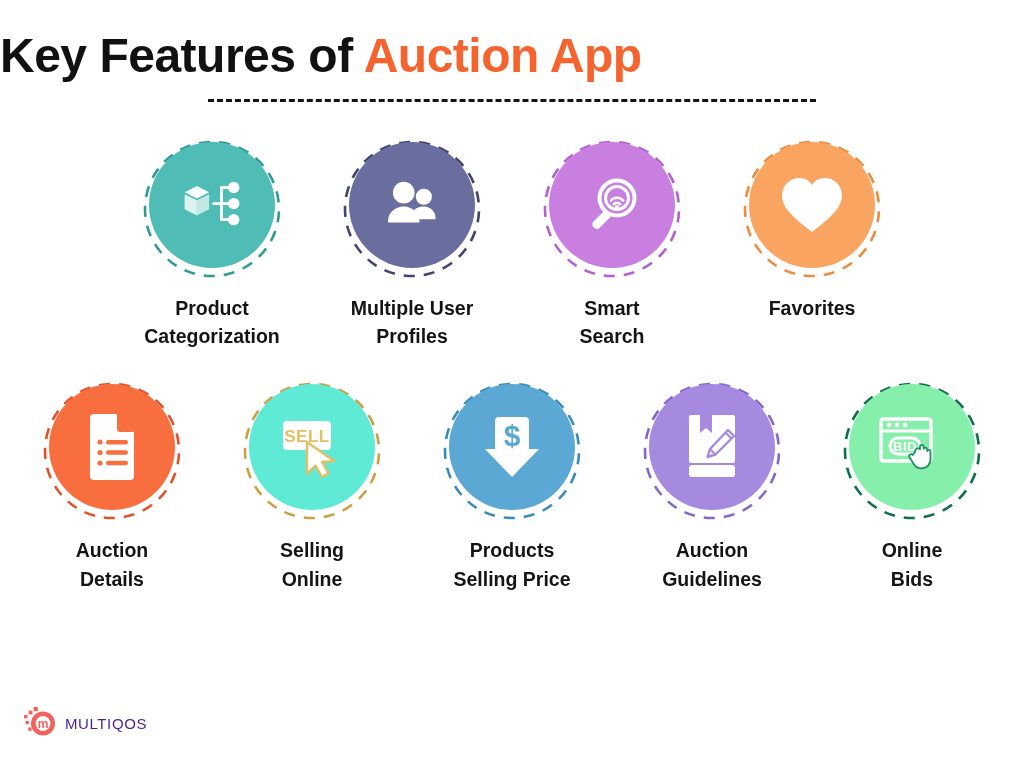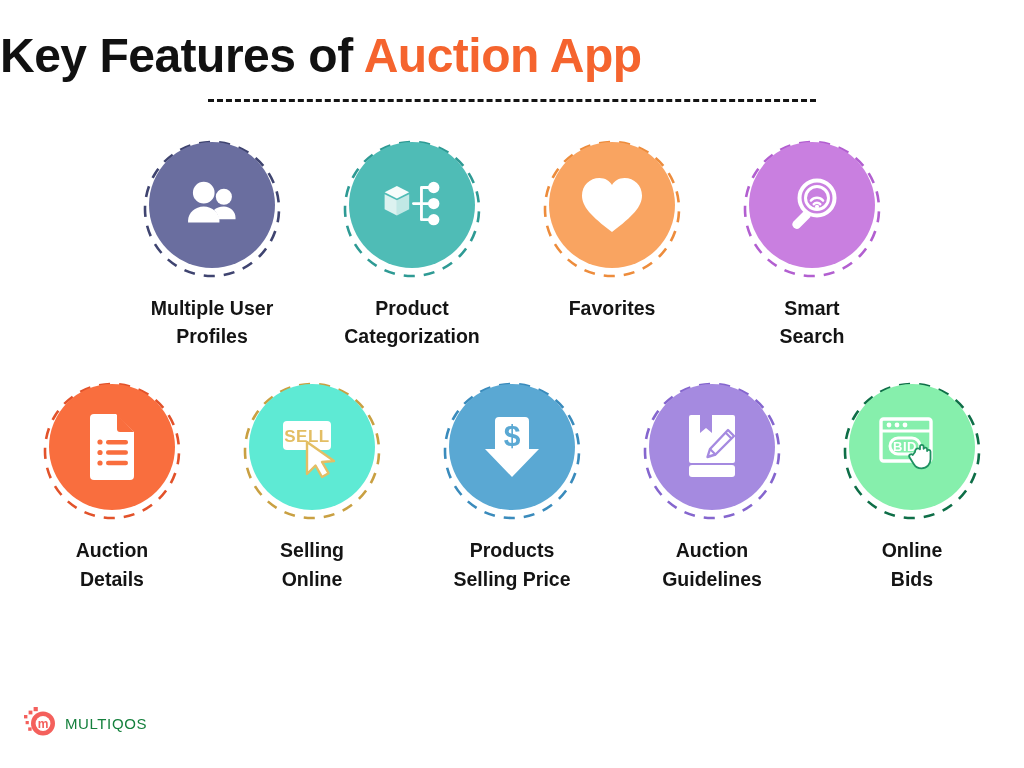--- a/index.html
+++ b/index.html
@@ -111,55 +111,37 @@
     gap: 7px;
   }
   .logo-mark {
     width: 34px;
     height: 34px;
     position: relative;
   }
   .logo-text {
     font-size: 15px;
     letter-spacing: 0.6px;
-    color: #15803d;
+    color: #4c1d95;
     font-weight: normal;
   }
 </style>
 </head>
 <body>
 
 <div class="title-block">
   <div class="title">
     <span>Key Features of </span><span class="accent">Auction App</span>
   </div>
   <div class="title-underline"></div>
 </div>
 
 <div class="features">
 
   <div class="feature-row row-1">
-
-    <div class="feature">
-      <div class="icon-wrap">
-        <svg class="dash-ring" viewBox="0 0 142 142">
-          <circle cx="71" cy="71" r="67" fill="none" stroke="#3F4470" stroke-width="2.6" stroke-dasharray="11 9" stroke-dashoffset="30" transform="rotate(-58 71 71)"></circle>
-        </svg>
-        <div class="circle" style="background:#6A6E9F">
-          <svg width="66" height="66" viewBox="0 0 64 64">
-            <circle cx="24" cy="20" r="10.5" fill="#ffffff"></circle>
-            <circle cx="43.5" cy="24" r="7.8" fill="#ffffff"></circle>
-            <path d="M43.5 33.5c-4 0-7.4 1.3-9.6 3.3 2.6 2.3 4.2 5.4 4.6 8.9h16.3v-1.6c0-5.6-5-10.6-11.3-10.6z" fill="#ffffff"></path>
-            <path d="M24 33.5c-8.4 0-15.2 6.4-15.2 13.6V49H39.2v-1.9c0-7.2-6.8-13.6-15.2-13.6z" fill="#ffffff"></path>
-          </svg>
-        </div>
-      </div>
-      <div class="feature-label" style="white-space:pre-line">Multiple User
-Profiles</div>
-    </div>
 
     <div class="feature">
       <div class="icon-wrap">
         <svg class="dash-ring" viewBox="0 0 142 142">
           <circle cx="71" cy="71" r="67" fill="none" stroke="#2E9A94" stroke-width="2.6" stroke-dasharray="11 9" stroke-dashoffset="30" transform="rotate(-58 71 71)"></circle>
         </svg>
         <div class="circle" style="background:#4FBCB6">
           <svg width="68" height="64" viewBox="0 0 72 64">
             <g fill="#ffffff">
               <path d="M20 12 L33 18.5 L20 25 L7 18.5 Z" opacity="0.95"></path>
@@ -177,29 +159,33 @@
           </svg>
         </div>
       </div>
       <div class="feature-label" style="white-space:pre-line">Product
 Categorization</div>
     </div>
 
     <div class="feature">
       <div class="icon-wrap">
         <svg class="dash-ring" viewBox="0 0 142 142">
-          <circle cx="71" cy="71" r="67" fill="none" stroke="#ED8C3C" stroke-width="2.6" stroke-dasharray="11 9" stroke-dashoffset="30" transform="rotate(-58 71 71)"></circle>
-        </svg>
-        <div class="circle" style="background:#F9A461">
-          <svg width="66" height="62" viewBox="0 0 66 62">
-            <path d="M33 58 C12 42 3 32.5 3 21.5 C3 11.5 10.8 4 20.4 4 C26.2 4 30.6 6.8 33 11 C35.4 6.8 39.8 4 45.6 4 C55.2 4 63 11.5 63 21.5 C63 32.5 54 42 33 58 Z" fill="#ffffff"></path>
-          </svg>
-        </div>
-      </div>
-      <div class="feature-label" style="white-space:pre-line">Favorites</div>
+          <circle cx="71" cy="71" r="67" fill="none" stroke="#3F4470" stroke-width="2.6" stroke-dasharray="11 9" stroke-dashoffset="30" transform="rotate(-58 71 71)"></circle>
+        </svg>
+        <div class="circle" style="background:#6A6E9F">
+          <svg width="66" height="66" viewBox="0 0 64 64">
+            <circle cx="24" cy="20" r="10.5" fill="#ffffff"></circle>
+            <circle cx="43.5" cy="24" r="7.8" fill="#ffffff"></circle>
+            <path d="M43.5 33.5c-4 0-7.4 1.3-9.6 3.3 2.6 2.3 4.2 5.4 4.6 8.9h16.3v-1.6c0-5.6-5-10.6-11.3-10.6z" fill="#ffffff"></path>
+            <path d="M24 33.5c-8.4 0-15.2 6.4-15.2 13.6V49H39.2v-1.9c0-7.2-6.8-13.6-15.2-13.6z" fill="#ffffff"></path>
+          </svg>
+        </div>
+      </div>
+      <div class="feature-label" style="white-space:pre-line">Multiple User
+Profiles</div>
     </div>
 
     <div class="feature">
       <div class="icon-wrap">
         <svg class="dash-ring" viewBox="0 0 142 142">
           <circle cx="71" cy="71" r="67" fill="none" stroke="#B25FD0" stroke-width="2.6" stroke-dasharray="11 9" stroke-dashoffset="30" transform="rotate(-58 71 71)"></circle>
         </svg>
         <div class="circle" style="background:#C97FE0">
           <svg width="64" height="64" viewBox="0 0 64 64">
             <g fill="none" stroke="#ffffff" stroke-width="4">
@@ -210,20 +196,34 @@
               <path d="M31 27.5 a8 8 0 0 1 12 0"></path>
               <path d="M33.8 31.2 a4.3 4.3 0 0 1 6.4 0"></path>
             </g>
             <circle cx="37" cy="33.8" r="2.1" fill="#ffffff"></circle>
             <path d="M24.5 37.5 L13.5 48.5 a4.4 4.4 0 0 0 6.2 6.2 L30.7 43.7 Z" fill="#ffffff"></path>
           </svg>
         </div>
       </div>
       <div class="feature-label" style="white-space:pre-line">Smart
 Search</div>
+    </div>
+
+    <div class="feature">
+      <div class="icon-wrap">
+        <svg class="dash-ring" viewBox="0 0 142 142">
+          <circle cx="71" cy="71" r="67" fill="none" stroke="#ED8C3C" stroke-width="2.6" stroke-dasharray="11 9" stroke-dashoffset="30" transform="rotate(-58 71 71)"></circle>
+        </svg>
+        <div class="circle" style="background:#F9A461">
+          <svg width="66" height="62" viewBox="0 0 66 62">
+            <path d="M33 58 C12 42 3 32.5 3 21.5 C3 11.5 10.8 4 20.4 4 C26.2 4 30.6 6.8 33 11 C35.4 6.8 39.8 4 45.6 4 C55.2 4 63 11.5 63 21.5 C63 32.5 54 42 33 58 Z" fill="#ffffff"></path>
+          </svg>
+        </div>
+      </div>
+      <div class="feature-label" style="white-space:pre-line">Favorites</div>
     </div>
 
 
   </div>
 
   <div class="feature-row row-2">
 
     <div class="feature">
       <div class="icon-wrap">
         <svg class="dash-ring" viewBox="0 0 142 142">

